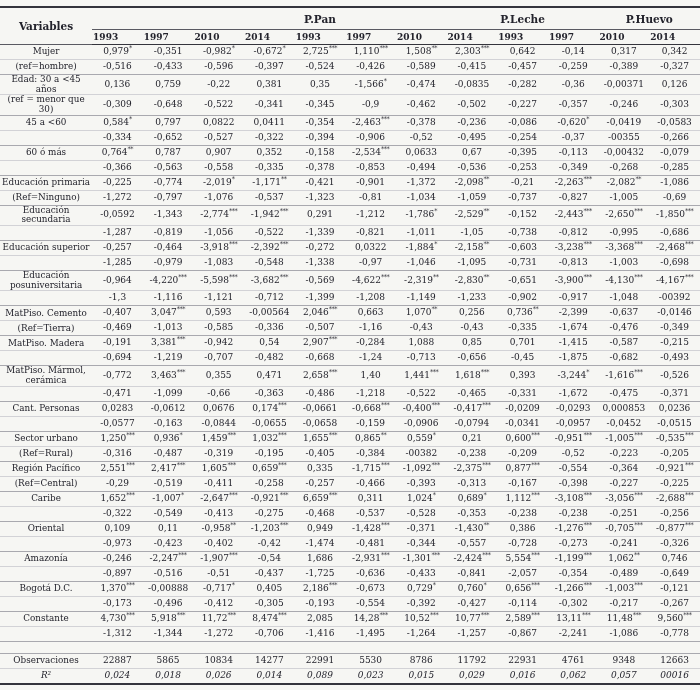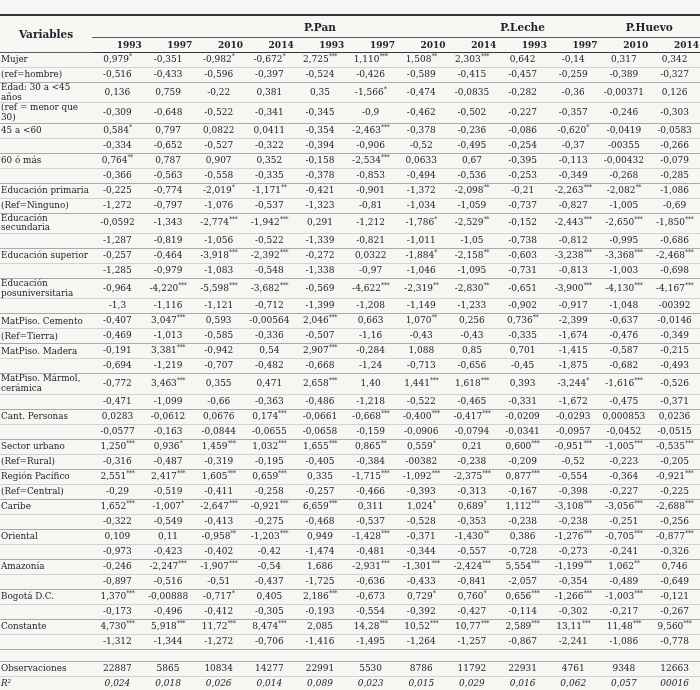--- a/index.html
+++ b/index.html
@@ -1,46 +1,46 @@
 <!DOCTYPE html>
 <html><head>
 <meta charset="utf-8">
 <style>
   html,body{margin:0;padding:0;background:#ffffff;}
   .page{
     width:700px;height:690px;box-sizing:border-box;
     background:#f6f6f3;
     font-family:"DejaVu Serif", serif;
     color:#23232c;
-    padding-top:14px;
+    padding-top:6px;
     overflow:hidden;
   }
   table.reg{
     width:700px;table-layout:fixed;border-collapse:collapse;
     border-top:2px solid #34343c;
     border-bottom:2px solid #34343c;
     background:#f6f6f3;
   }
   col.c0{width:92px;}
   col.cy{width:50.6px;}
   th,td{padding:0 1px;font-weight:normal;vertical-align:middle;}
   .corner{
     font-size:10px;font-weight:bold;text-align:center;
     border-bottom:1.5px solid #34343c;
   }
   tr.group-row th{
     height:21px;font-size:10.5px;font-weight:bold;text-align:center;
     border-bottom:1px solid #5a5a62;
   }
   tr.years-row th{
-    height:14px;font-size:9px;font-weight:bold;text-align:right;
+    height:14px;font-size:9px;font-weight:bold;text-align:left;
     border-bottom:1.5px solid #34343c;
   }
   td.lab{
-    font-size:8.8px;line-height:1.1;
+    font-size:8.8px;text-align:center;line-height:1.1;
   }
   td.val{
     font-size:9px;text-align:center;white-space:nowrap;
   }
   tbody td{height:14px;border-bottom:1px solid #d2d2d6;line-height:1.1;}
   tbody tr.sep td{border-bottom:1px solid #a9a9af;}
   tbody tr.gap td{height:11px;border-bottom:1px solid #a9a9af;}
   tbody tr.last td{border-bottom:none;font-style:italic;}
   sup{font-size:6.5px;line-height:0;vertical-align:super;letter-spacing:-0.5px;}
 </style>

